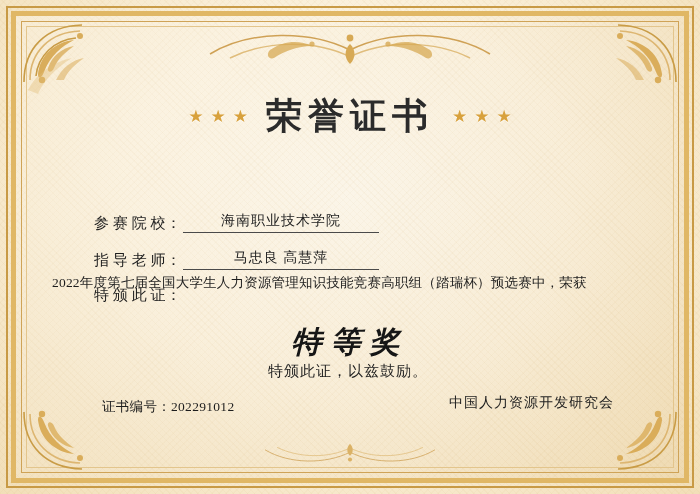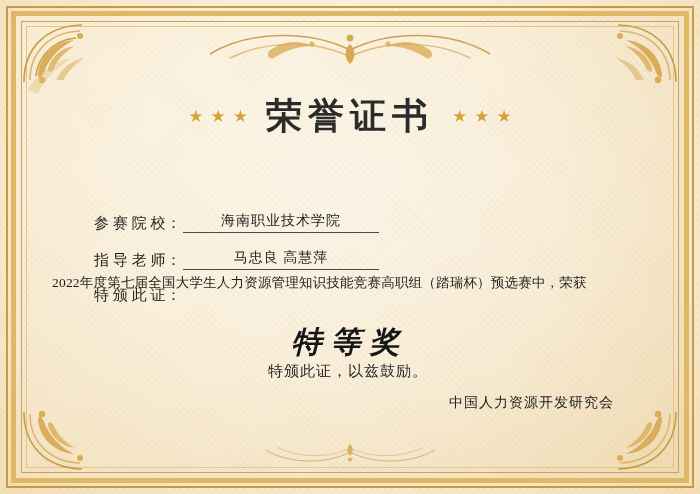--- a/index.html
+++ b/index.html
@@ -355,19 +355,22 @@
         <span class="field-colon">：</span>
       </div>
     </div>
 
     <div class="statement">2022年度第七届全国大学生人力资源管理知识技能竞赛高职组（踏瑞杯）预选赛中，荣获</div>
 
     <div class="award">特等奖</div>
 
     <div class="encourage">特颁此证，以兹鼓励。</div>
 
+    <div class="footer-left">
+      <span>证书编号：</span><span>202291012</span>
+    </div>
 
     <div class="footer-right">
       <div>中国人力资源开发研究会</div>
     </div>
 
   </div>
 </div>
 
 </body></html>

